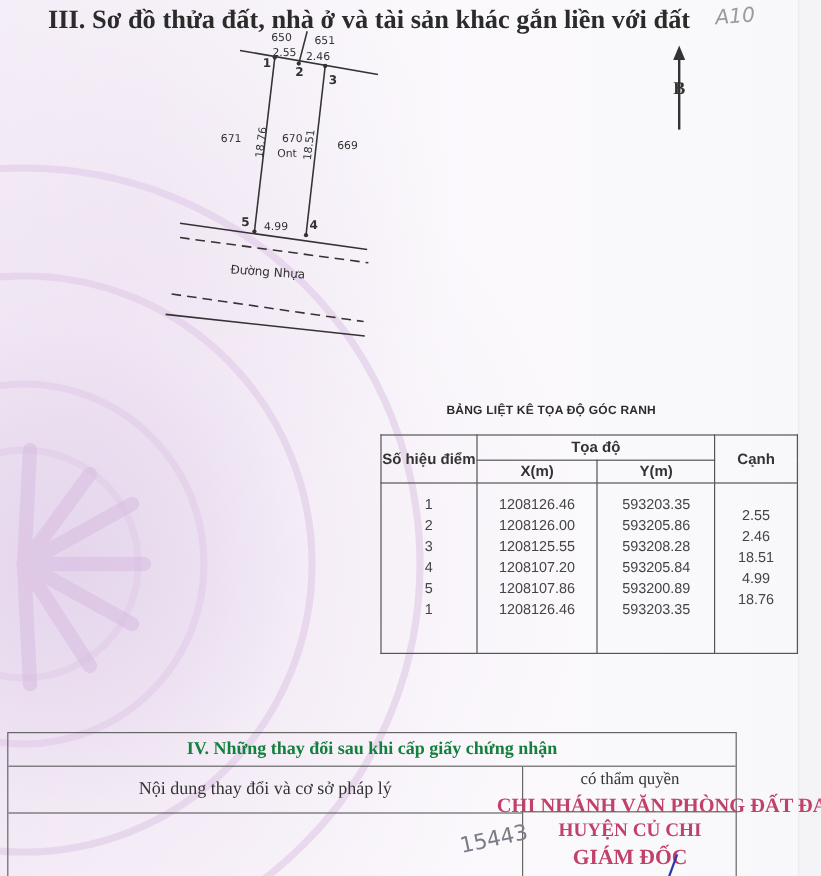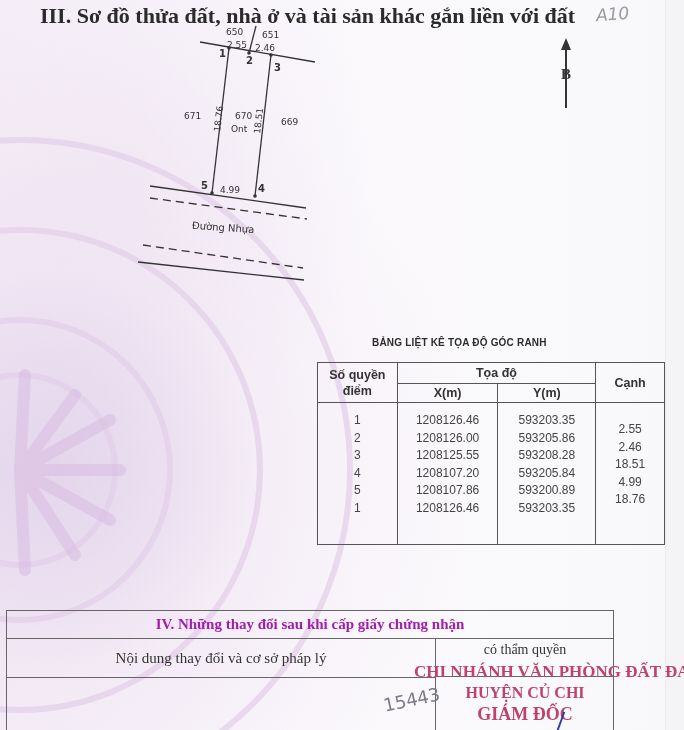--- a/index.html
+++ b/index.html
@@ -67,21 +67,21 @@
   .edge-list div { height:17.5px; line-height:17.5px; }
   .body-wrap { height:141px; overflow:hidden; }
 
   .changes-box {
     position:absolute; left:6px; top:610px; width:608px; height:130px;
     border:1.5px solid #666; box-sizing:border-box;
     font-family:"Liberation Serif", serif;
   }
   .changes-title {
     position:absolute; left:0; top:0; width:100%; height:27px; border-bottom:1.5px solid #666;
-    text-align:center; font-weight:bold; font-size:15px; line-height:27px; color:#a21caf;
+    text-align:center; font-weight:bold; font-size:15px; line-height:27px; color:#15803d;
   }
   .changes-col1 {
     position:absolute; left:0; top:28px; width:428px; height:38px; border-bottom:1.5px solid #666;
     text-align:center; font-size:15px; line-height:38px; color:#333;
   }
   .changes-col2 {
     position:absolute; left:428px; top:28px; width:178px; height:100px; border-left:1.5px solid #666;
   }
   .changes-col2-head {
     position:absolute; left:0; top:0; width:100%; height:38px; border-bottom:1.5px solid #666;
@@ -181,21 +181,21 @@
 <div class="coord-title">BẢNG LIỆT KÊ TỌA ĐỘ GÓC RANH</div>
 <table class="coord">
   <colgroup>
     <col style="width:80px">
       <col style="width:101px">
       <col style="width:98px">
       <col style="width:69px">
   </colgroup>
   <tbody>
       <tr style="height:21px;">
-    <th rowspan="2">Số quyền điểm</th>
+    <th rowspan="2">Số hiệu điểm</th>
     <th colspan="2">Tọa độ</th>
     <th rowspan="2">Cạnh</th>
   </tr>
   <tr style="height:19px;">
     <th>X(m)</th>
     <th>Y(m)</th>
   </tr>
   <tr class="body-row">
     <td>
           <div class="body-wrap">

